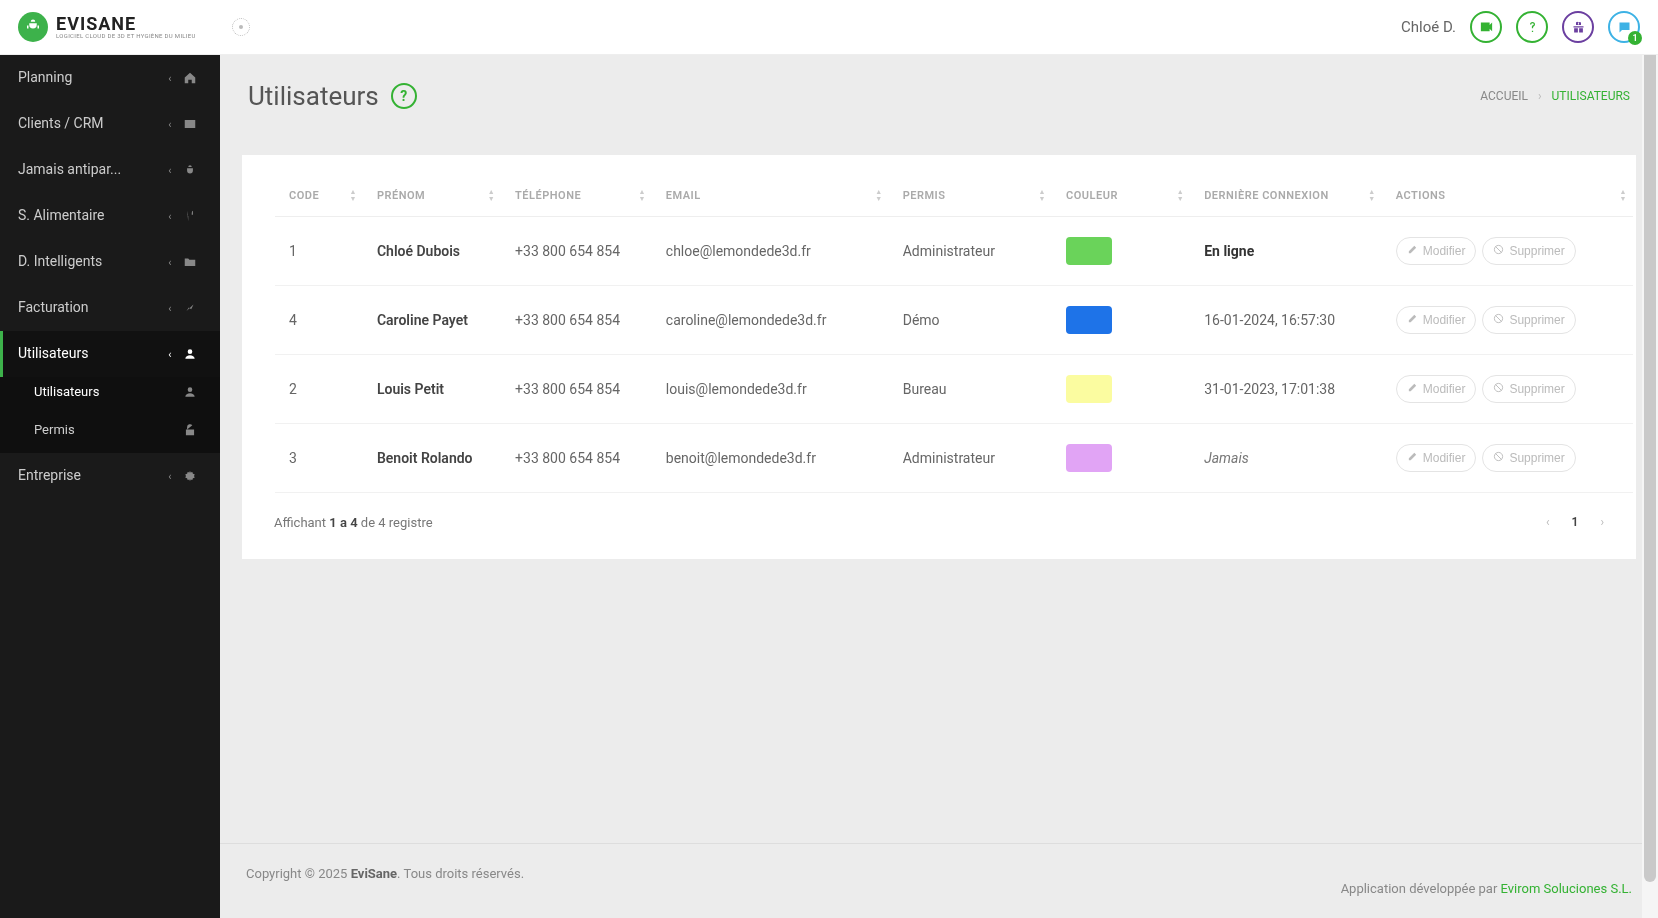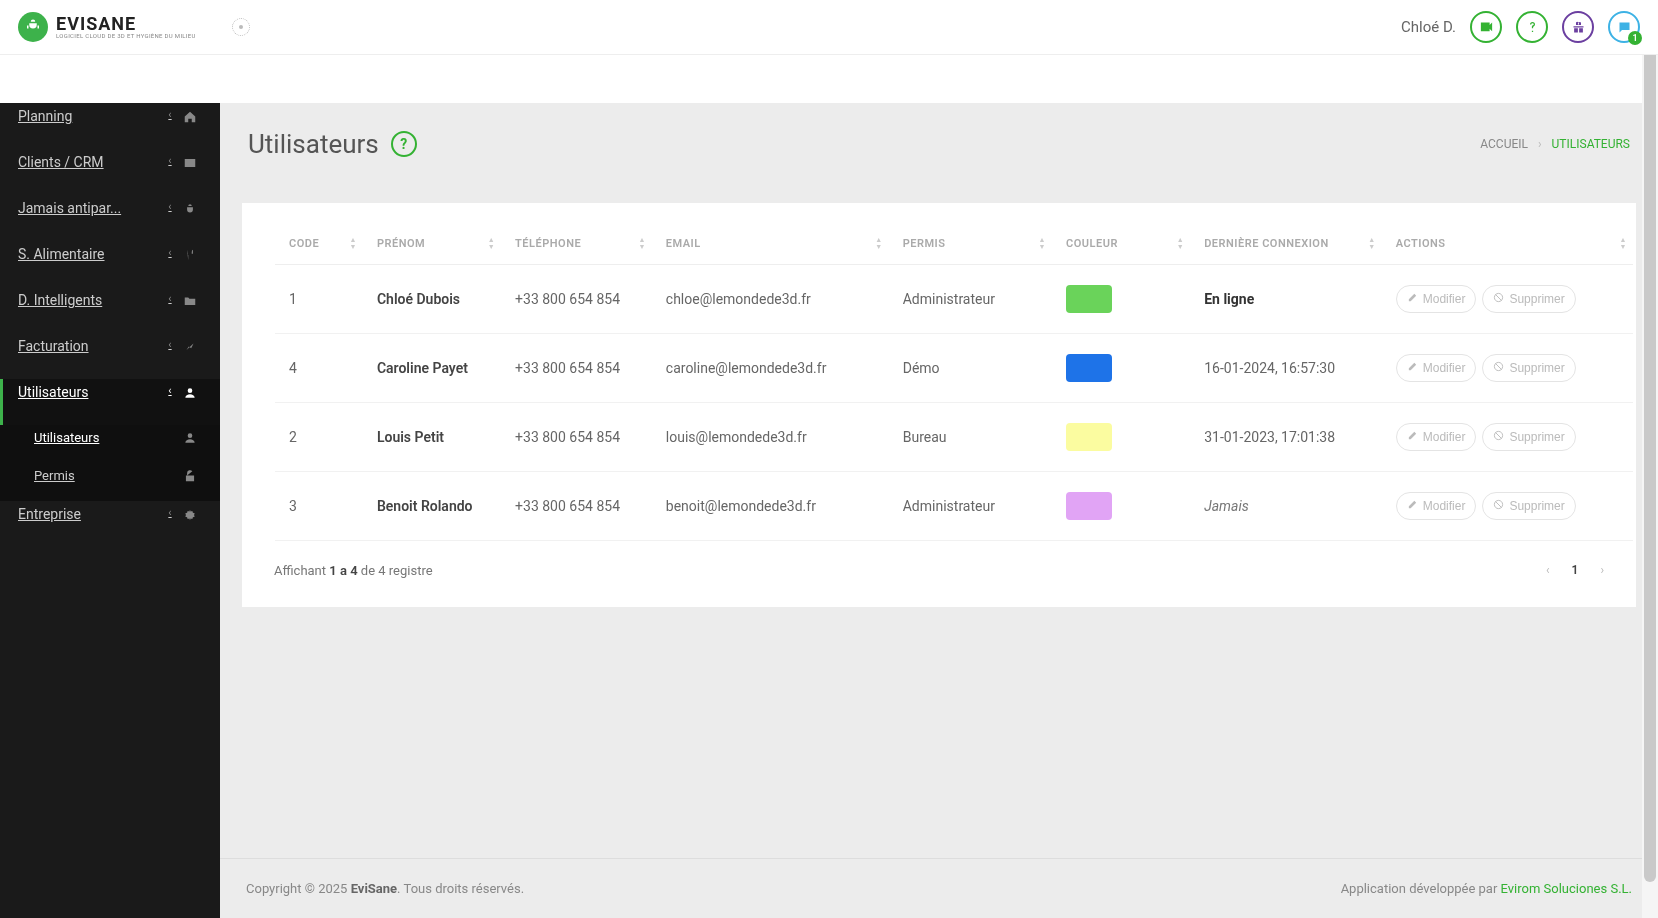--- a/index.html
+++ b/index.html
@@ -1,17 +1,17 @@
 <!DOCTYPE html>
 <html><head>
 <meta charset="utf-8">
 <style>
 * { margin:0; padding:0; box-sizing:border-box; }
 body { font-family: -apple-system, BlinkMacSystemFont, "Segoe UI", Roboto, Helvetica, Arial, sans-serif; font-size:14px; color:#333; background:#fff; overflow:hidden; }
-.app { display:flex; flex-direction:column; width:1658px; height:918px; position:relative;gap:48px; }
+.app { display:flex; flex-direction:column; width:1658px; height:918px; position:relative; }
 
 
 .topbar { height:55px; background:#fff; display:flex; align-items:center; padding:0 18px; border-bottom:1px solid #eee; position:relative; z-index:10; }
 .logo { display:flex; align-items:center; gap:8px; }
 .logo-bug { width:30px; height:30px; background:#3db24b; border-radius:50%; display:flex; align-items:center; justify-content:center; }
 .logo-bug svg { width:18px; height:18px; fill:#fff; }
 .logo-text { display:flex; flex-direction:column; line-height:1; }
 .logo-text .brand { font-size:18px; font-weight:700; letter-spacing:1px; color:#222; }
 .logo-text .tag { font-size:6px; color:#888; letter-spacing:0.3px; }
 .collapse-toggle { margin-left:36px; width:18px; height:18px; border:1.5px dotted #bbb; border-radius:50%; display:flex; align-items:center; justify-content:center; cursor:pointer; }
@@ -24,21 +24,21 @@
 .ic-green svg { fill:#34b233; }
 .ic-purple { border-color:#6b3fa0; }
 .ic-purple svg { fill:#6b3fa0; }
 .ic-blue { border-color:#3db2e5; }
 .ic-blue svg { fill:#3db2e5; }
 .badge { position:absolute; bottom:-4px; right:-4px; background:#34b233; color:#fff; font-size:9px; width:14px; height:14px; border-radius:50%; display:flex; align-items:center; justify-content:center; font-weight:600; }
 
 
 .body { flex:1; display:flex; min-height:0; }
 .sidebar { width:220px; background:#1a1a1a; color:#bbb; display:flex; flex-direction:column; overflow-y:auto; }
-.nav-item { display:flex; align-items:flex-start; height:46px; padding:5px 18px; cursor:pointer; font-size:14px; color:#ccc; position:relative;text-decoration:underline; }
+.nav-item { display:flex; align-items:flex-end; height:46px; padding:16px 18px; cursor:pointer; font-size:14px; color:#ccc; position:relative; }
 .nav-item .label { flex:1; white-space:nowrap; overflow:hidden; text-overflow:ellipsis; }
 .nav-item .chev { width:16px; color:#888; font-size:11px; text-align:center; }
 .nav-item .nav-icon { width:24px; text-align:center; color:#888; margin-left:auto; }
 .nav-item.active { background:#111; color:#fff; border-left:3px solid #3db24b; padding-left:15px; }
 .nav-item.active .nav-icon, .nav-item.active .chev { color:#fff; }
 .subnav .nav-item { height:38px; padding-left:34px; font-size:13px; background:#0f0f0f; }
 .subnav .nav-item.sub-active { color:#fff; }
 .subnav .nav-item .nav-icon { font-size:12px; }
 .nav-icon svg { width:14px; height:14px; fill:currentColor; vertical-align:middle; }
 
@@ -74,21 +74,21 @@
 .act-btn { display:inline-flex; align-items:center; gap:5px; height:28px; padding:0 10px; border:1px solid #e4e4e4; border-radius:14px; background:#fff; color:#bbb; font-size:12px; cursor:pointer; margin-right:6px;justify-content:center; }
 .act-btn svg { width:11px; height:11px; fill:#bbb; }
 
 .table-footer { display:flex; align-items:center; padding:18px 32px 6px; }
 .showing { font-size:13px; color:#777; }
 .showing b { color:#444; font-weight:600; }
 .pager { margin-left:auto; display:flex; align-items:center; gap:14px; color:#bbb; font-size:12px; }
 .pager .page-num { color:#444; font-weight:600; padding:4px 8px; }
 .pager .page-arrow { cursor:pointer; }
 
-.footer { background:#ececec; border-top:1px solid #ddd; padding:22px 26px; display:flex; font-size:13px; color:#888; margin-top:auto; }
+.footer { background:#ececec; border-top:1px solid #ddd; padding:22px 26px; display:flex; font-size:13px; color:#888; margin-top:auto;flex-direction:column; }
 .footer a { color:#34b233; text-decoration:none; }
 .footer .right { margin-left:auto; }
 
 .scroll-indicator { position:absolute; right:0; top:0; width:16px; height:918px; background:#f5f5f5; }
 .scroll-thumb { position:absolute; right:2px; top:2px; width:12px; height:880px; background:#c9c9c9; border-radius:6px; }
 </style>
 </head>
 <body>
 
 <div class="app">

